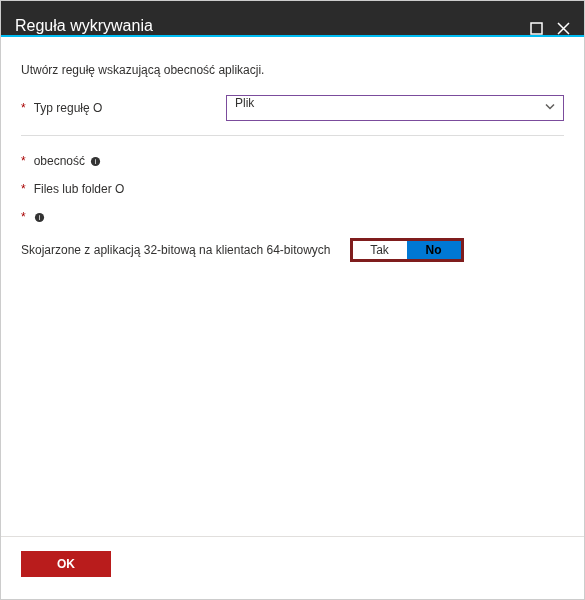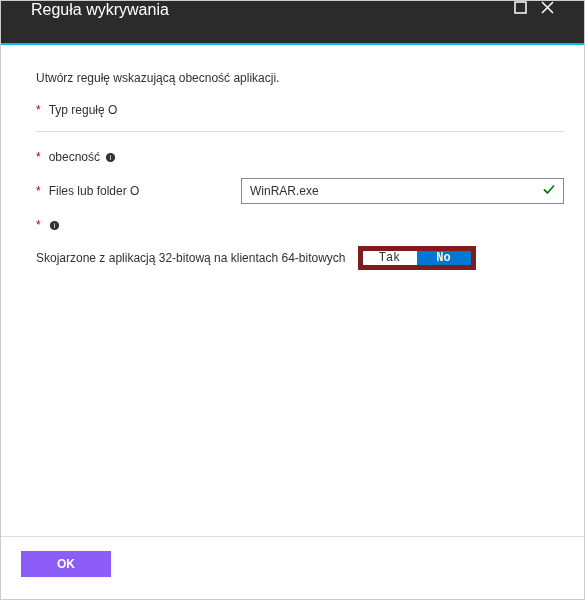--- a/index.html
+++ b/index.html
@@ -10,39 +10,39 @@
       width: 585px;
       height: 600px;
       border: 1px solid #ccc;
       display: flex;
       flex-direction: column;
       background: #fff;
     }
     .titlebar {
       background: #2b2b2b;
       color: #fff;
-      height: 44px;
-      display: flex;
-      align-items: flex-start;
-      padding: 0 30px;
+      height: 36px;
+      display: flex;
+      align-items: flex-end;
+      padding: 0 14px;
       border-bottom: 2px solid #00bcf2;
     }
     .titlebar .title {
       font-size: 16px;
       font-weight: 400;
       flex: 1;
     }
     .titlebar .winctl {
       display: flex;
       gap: 14px;
       align-items: center;
     }
     .winctl svg { display: block; }
     .content {
-      padding: 26px 20px 10px 35px;
+      padding: 26px 20px 10px 20px;
       flex: 1;
       overflow: auto;
     }
     .instruction {
       font-size: 12px;
       color: #323130;
       margin-bottom: 18px;
     }
     .row {
       display: flex;
@@ -95,44 +95,43 @@
       border: none;
       border-top: 1px solid #ddd;
       margin: 6px 0 18px 0;
     }
     .assoc-row {
       display: flex;
       align-items: center;
       margin-top: 14px;
       font-size: 12px;
     }
-    .assoc-row .assoc-label { margin-right: 8px; }
+    .assoc-row .assoc-label { margin-right: 15px; }
     .toggle {
       display: flex;
       margin-left: 4px;
-      border: 5px solid #7f1d1d;
+      border: 3px solid #7f1d1d;
       height: 24px;
-      font-family: Liberation Mono, monospace;
     }
     .toggle .opt {
       width: 54px;
       display: flex;
       align-items: center;
       justify-content: center;
       font-size: 12px;
       cursor: pointer;
     }
     .toggle .opt.yes { background: #fff; color: #323130; }
-    .toggle .opt.no { background: #0078d4; color: #fef9c3; font-weight: 600; }
+    .toggle .opt.no { background: #0078d4; color: #000000; font-weight: 600; }
     .footer {
       border-top: 1px solid #e1dfdd;
       padding: 14px 20px 22px 20px;
     }
     .ok-btn {
-      background: #8b5cf6;
+      background: #b91c1c;
       color: #fff;
       border: none;
       height: 26px;
       width: 90px;
       font-size: 12px;
       font-weight: 600;
       cursor: pointer;
     }
   </style>
 </head>
@@ -155,20 +154,28 @@
 </div>
 
 <div class="content">
   <div class="instruction">Utwórz regułę wskazującą obecność aplikacji.</div>
 
   <div class="row">
     <div class="label">
       <span class="req">*</span>
       <span>Typ regułę O</span>
     </div>
+    <div class="field">
+      <div class="select">Plik</div>
+      <span class="chevron">
+        <svg width="12" height="12" viewBox="0 0 12 12">
+            <path d="M2 4 L6 8 L10 4" fill="none" stroke="#605e5c" stroke-width="1.5"></path>
+          </svg>
+      </span>
+    </div>
   </div>
 
   <hr class="divider">
 
   <div class="row">
     <div class="label">
       <span class="req">*</span>
       <span>obecność</span>
       <span class="info-icon">
         <svg width="11" height="11" viewBox="0 0 12 12">
@@ -177,28 +184,20 @@
           </svg>
       </span>
     </div>
   </div>
 
   <div class="row">
     <div class="label">
       <span class="req">*</span>
       <span>Files lub folder O</span>
     </div>
-    <div class="field">
-      <input class="input gray" value="WinRAR.exe" style="">
-      <span class="check">
-        <svg width="14" height="14" viewBox="0 0 14 14">
-            <path d="M2 7 L5.5 10.5 L12 3" fill="none" stroke="#107c10" stroke-width="1.8"></path>
-          </svg>
-      </span>
-    </div>
   </div>
 
   <div class="row">
     <div class="label">
       <span class="req">*</span>
       <span class="info-icon">
         <svg width="11" height="11" viewBox="0 0 12 12">
             <circle cx="6" cy="6" r="5" fill="#333"></circle>
             <text x="6" y="9" font-size="8" fill="#fff" text-anchor="middle" font-family="Arial">i</text>
           </svg>

